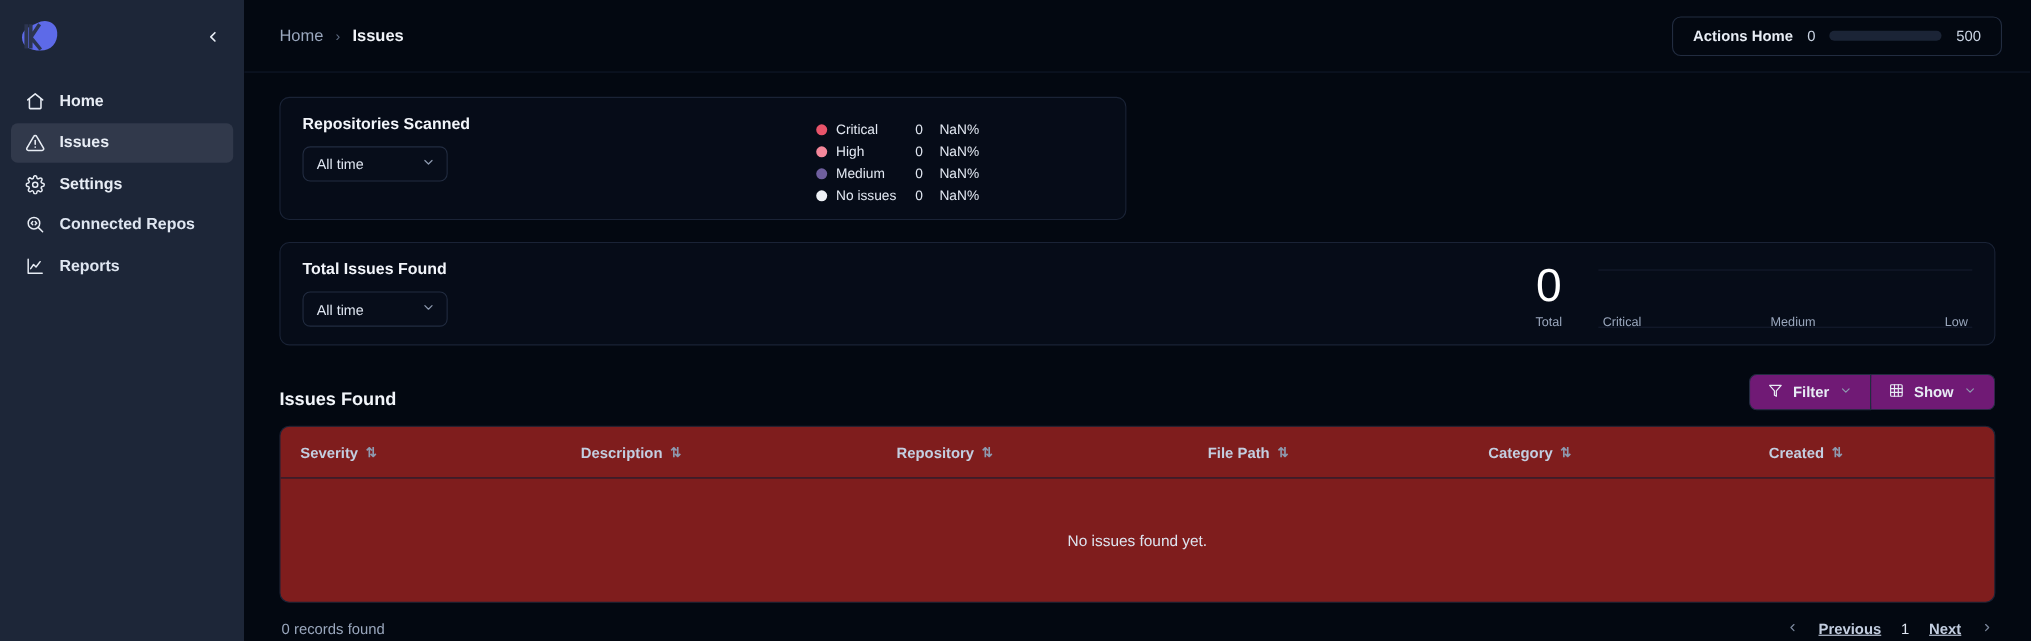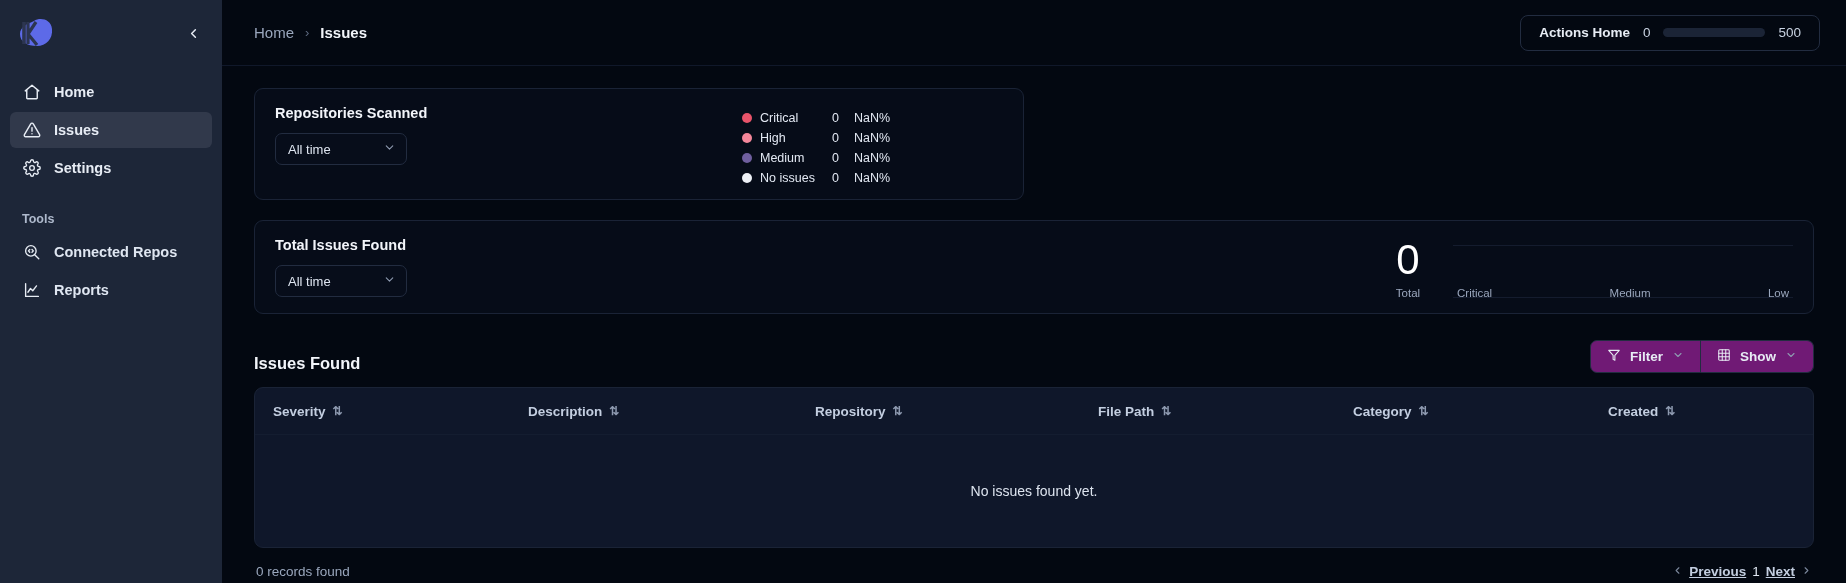--- a/index.html
+++ b/index.html
@@ -115,29 +115,29 @@
   .btn-group { display: flex; }
   .btn {
     height: 33px; display: flex; align-items: center; gap: 9px;
     padding: 0 16px; border: 1px solid #222c40; background: #701a75;
     color: #e7ecf4; font-size: 13.5px; font-weight: 700; cursor: pointer;
   }
   .btn:first-child { border-radius: 7px 0 0 7px; }
   .btn:last-child { border-radius: 0 7px 7px 0; border-left: none; }
   .btn .chev { color: #8e9ab0; font-weight: 400;}
 
-  .table-card { border: 1px solid #1a2336; border-radius: 9px; background: #0f172a; overflow: hidden;}
+  .table-card { border: 1px solid #1a2336; border-radius: 9px; background: #7f1d1d; overflow: hidden;}
   .thead { display: grid; grid-template-columns: 255px 287px 283px 255px 255px auto; height: 47px; border-bottom: 1px solid #141d30; align-items: center; padding: 0 18px;}
   .th { display: flex; align-items: center; gap: 7px; font-size: 13.5px; font-weight: 700; color: #c3cee0;}
   .sort-ico { color: #8e9ab0; font-size: 12px; }
   .tbody-empty { height: 112px; display: flex; align-items: center; justify-content: center; color: #dde4ef; font-size: 14px;}
 
   .table-foot { display: flex; align-items: center; justify-content: space-between; padding: 16px 2px 0 2px;}
   .records { font-size: 13.5px; color: #9aa7bd; }
-  .pager { display: flex; align-items: center; gap: 6px; font-size: 13.5px; }
+  .pager { display: flex; align-items: center; gap: 18px; font-size: 13.5px; }
   .pg-link { color: #c3cee0; text-decoration: underline; font-weight: 700; cursor: pointer; }
   .pg-num { color: #dfe6f1; }
   .pg-chev { color: #7b879c; }
 </style>
 </head>
 <body>
 
 <div class="app">
 
   <aside class="sidebar">
@@ -182,21 +182,20 @@
         <span class="ico">
           <svg width="18" height="18" viewBox="0 0 24 24" fill="none" stroke="currentColor" stroke-width="1.8" stroke-linecap="round" stroke-linejoin="round">
               <circle cx="12" cy="12" r="3.1"></circle>
               <path d="M19.4 15a1.65 1.65 0 0 0 .33 1.82l.06.06a2 2 0 1 1-2.83 2.83l-.06-.06a1.65 1.65 0 0 0-1.82-.33 1.65 1.65 0 0 0-1 1.51V21a2 2 0 1 1-4 0v-.09A1.65 1.65 0 0 0 9 19.4a1.65 1.65 0 0 0-1.82.33l-.06.06a2 2 0 1 1-2.83-2.83l.06-.06A1.65 1.65 0 0 0 4.6 15a1.65 1.65 0 0 0-1.51-1H3a2 2 0 1 1 0-4h.09A1.65 1.65 0 0 0 4.6 9a1.65 1.65 0 0 0-.33-1.82l-.06-.06a2 2 0 1 1 2.83-2.83l.06.06A1.65 1.65 0 0 0 9 4.6a1.65 1.65 0 0 0 1-1.51V3a2 2 0 1 1 4 0v.09a1.65 1.65 0 0 0 1 1.51 1.65 1.65 0 0 0 1.82-.33l.06-.06a2 2 0 1 1 2.83 2.83l-.06.06A1.65 1.65 0 0 0 19.4 9v0a1.65 1.65 0 0 0 1.51 1H21a2 2 0 1 1 0 4h-.09a1.65 1.65 0 0 0-1.51 1z"></path>
             </svg>
         </span>
         <span>Settings</span>
       </div>
     </nav>
 
-    <div class="sb-section-label">Tools</div>
 
     <nav class="sb-nav" style="padding-top:0">
       <div class="nav-item nav-item-tool">
         <span class="ico">
           <svg width="18" height="18" viewBox="0 0 24 24" fill="none" stroke="currentColor" stroke-width="1.8" stroke-linecap="round" stroke-linejoin="round">
               <circle cx="10.5" cy="10.5" r="7"></circle>
               <line x1="15.6" y1="15.6" x2="21" y2="21"></line>
               <polyline points="9 8.6 7.2 10.5 9 12.4"></polyline>
               <polyline points="12 8.6 13.8 10.5 12 12.4"></polyline>
             </svg>

